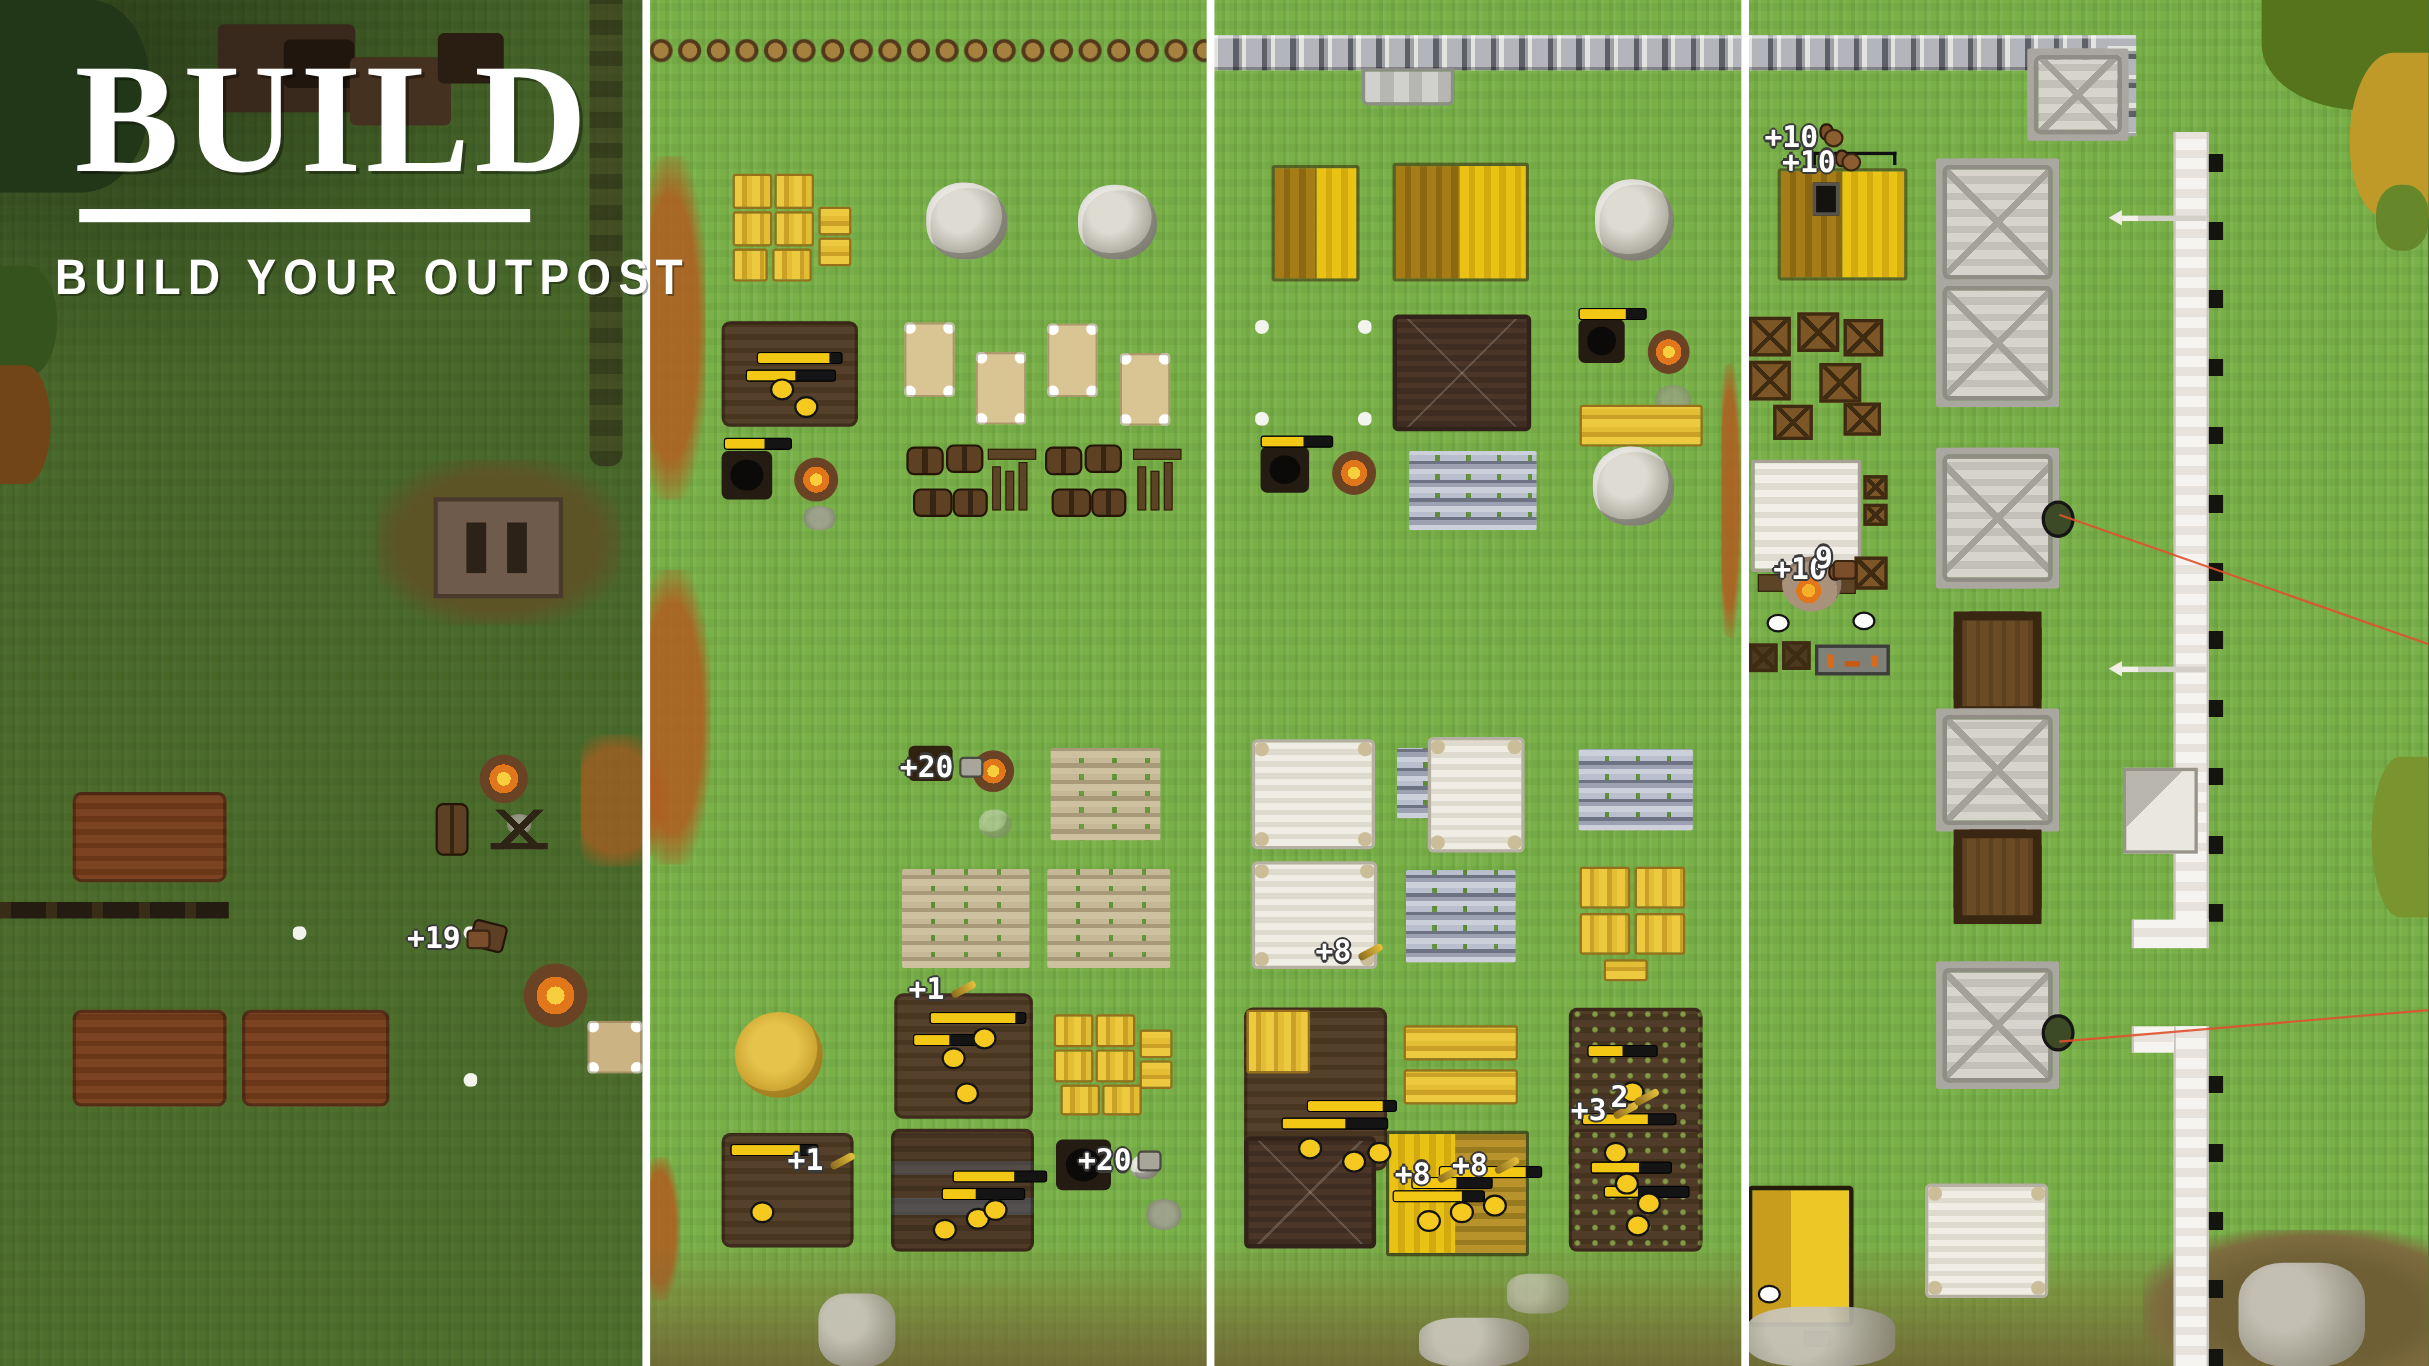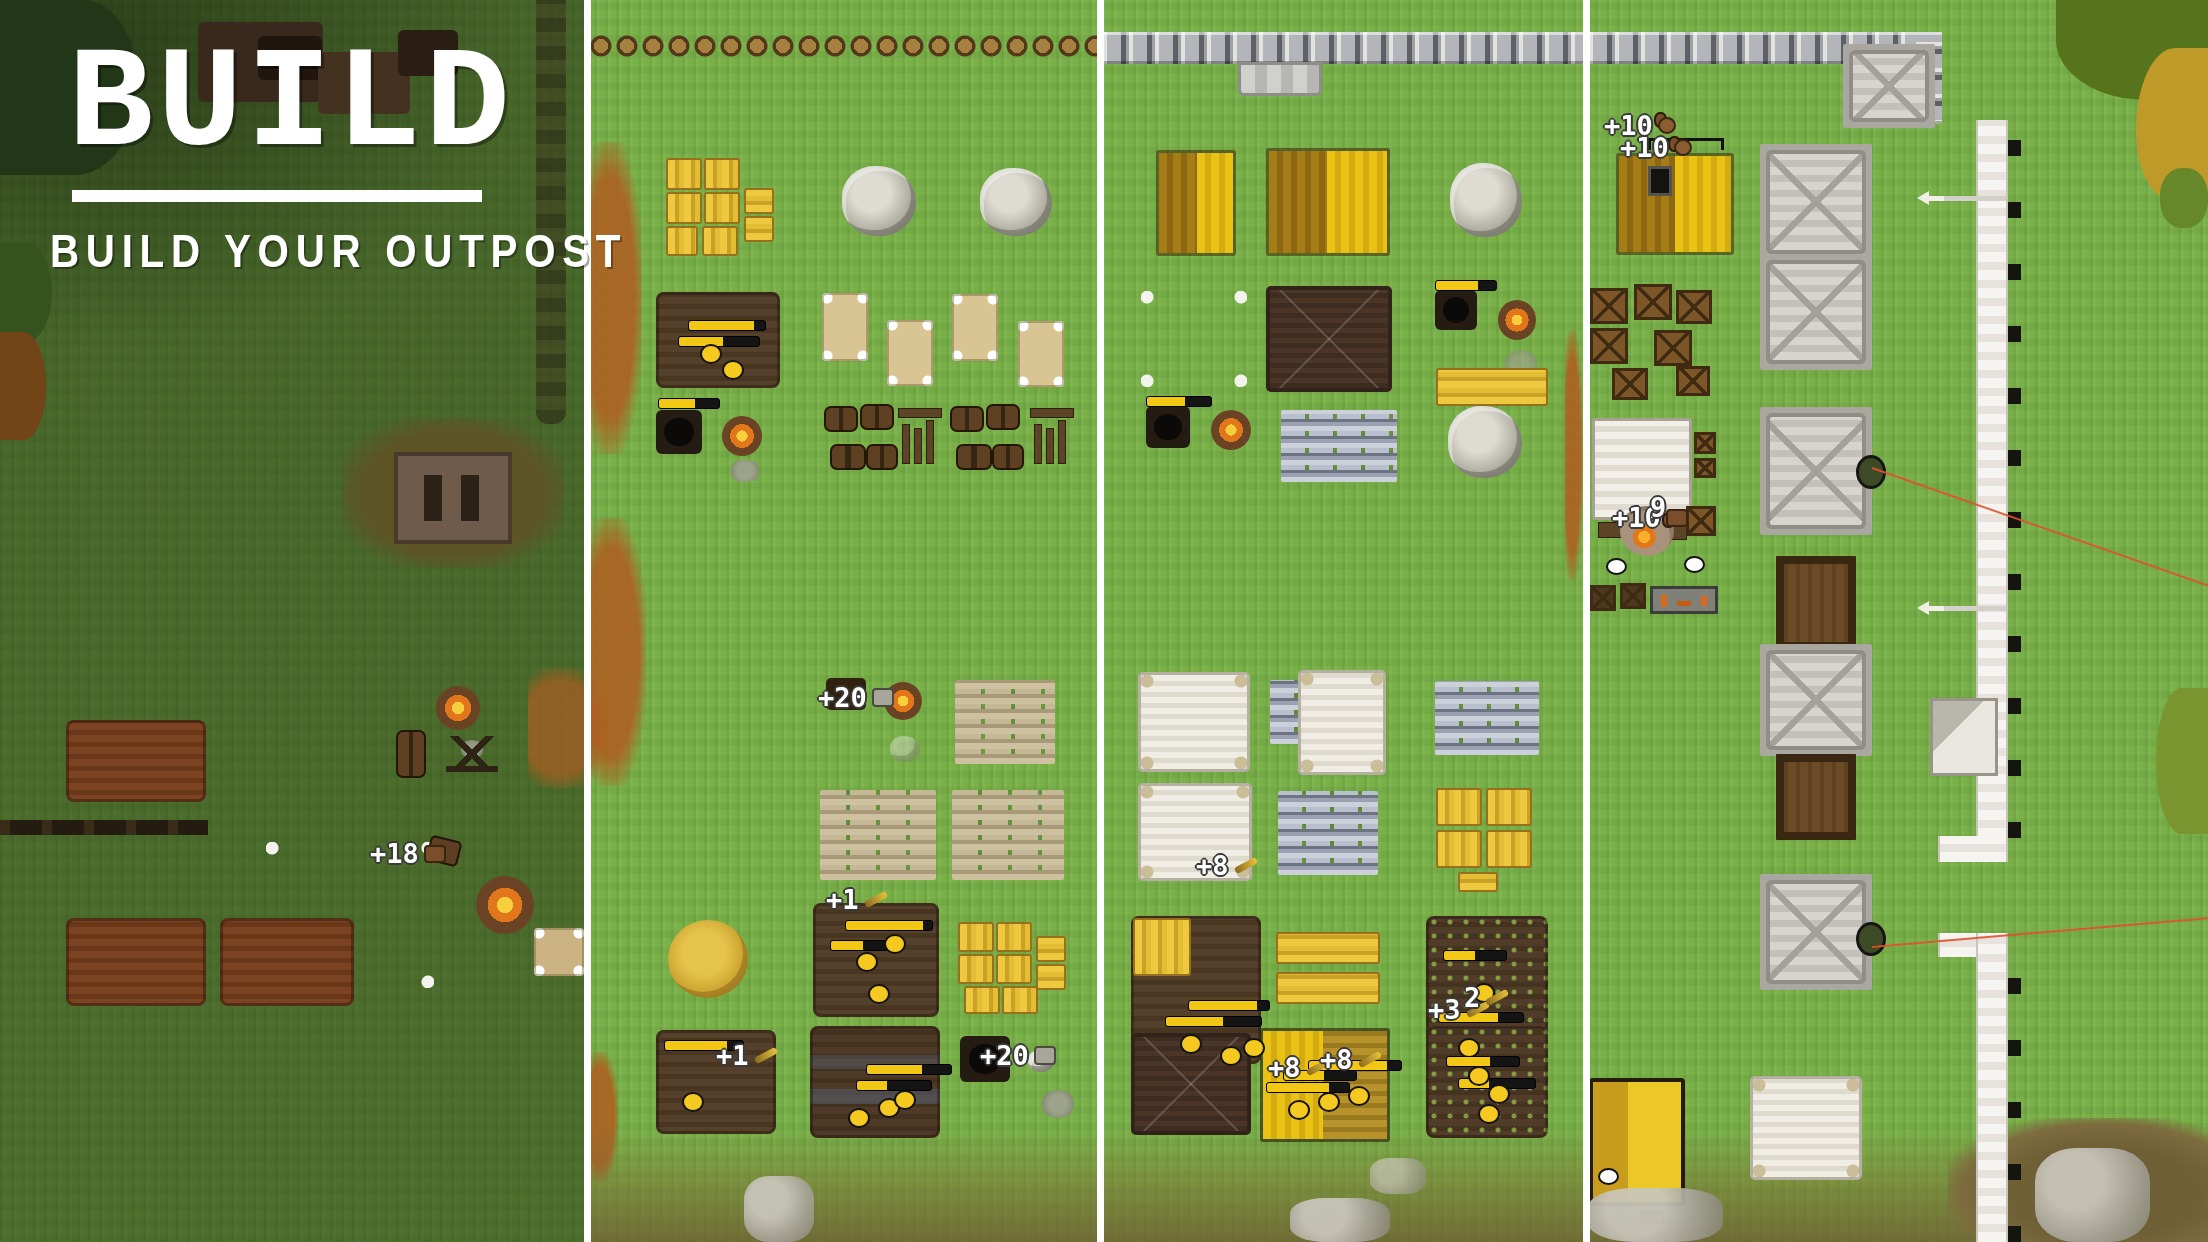--- a/index.html
+++ b/index.html
@@ -81,21 +81,21 @@
   .arrow::before{content:"";position:absolute;left:-11px;top:-5px;border-top:7px solid rgba(0,0,0,0);border-bottom:7px solid rgba(0,0,0,0);border-right:12px solid #efede6;}
   
   .plabel{display:flex;align-items:center;gap:5px;font:bold 27px "DejaVu Sans Mono",monospace;color:#fff;line-height:1;white-space:nowrap;z-index:40;
     text-shadow:2px 0 0 #3a3a3a,-2px 0 0 #3a3a3a,0 2px 0 #3a3a3a,0 -2px 0 #3a3a3a,1px 1px 0 #3a3a3a,-1px -1px 0 #3a3a3a,1px -1px 0 #3a3a3a,-1px 1px 0 #3a3a3a;}
   .ic{display:inline-block;}
   .ic-meat{width:18px;height:14px;background:#7a4e2a;border:2px solid #3a2412;border-radius:4px;}
   .ic-stone{width:18px;height:15px;background:#a8a69a;border:2px solid #4a4a42;border-radius:4px;}
   .ic-wheat{width:24px;height:7px;background:linear-gradient(90deg,#8a6a1e,#e8c23c);border-radius:4px;transform:rotate(-28deg);}
   .ic-food{width:14px;height:13px;background:#8a5e30;border:2px solid #3a2412;border-radius:50%;}
   
-  #title-head{font-family:Liberation Mono, monospace;font-weight:bold;font-size:142px;letter-spacing:4px;color:#fff;line-height:1;text-shadow:3px 3px 0 rgba(0,0,0,.35);}
+  #title-head{font-family:Liberation Serif, serif;font-weight:bold;font-size:142px;letter-spacing:4px;color:#fff;line-height:1;text-shadow:3px 3px 0 rgba(0,0,0,.35);}
   #title-rule{background:#fff;}
   #title-sub{font-family:"Liberation Sans",sans-serif;font-weight:bold;font-size:42px;letter-spacing:7px;color:#fff;transform:scale(.96,1.08);transform-origin:left top;text-shadow:2px 2px 0 rgba(0,0,0,.35);}
   .z1{z-index:1}.z2{z-index:2}.z3{z-index:3}.z5{z-index:50}.z6{z-index:60}
 </style>
 </head>
 <body>
 
 <div id="stage">
 
   <div class="abs p1shade" style="left:0;top:0;width:590px;height:1242px"></div>
@@ -118,21 +118,21 @@
   <div class="abs gravel z2" style="left:459px;top:740px;width:26px;height:18px"></div>
   <div class="abs barrel z2" style="left:396px;top:730px;width:30px;height:48px"></div>
   <div class="abs sawhorse z2" style="left:446px;top:736px;width:52px;height:36px"></div>
   <div class="abs gtent corners z2" style="left:266px;top:842px;width:168px;height:146px"></div>
   <div class="abs meatdrop z3" style="left:428px;top:838px;width:28px;height:22px"></div>
   <div class="abs fire z2" style="left:476px;top:876px;width:58px;height:58px"></div>
   <div class="abs tarp z2" style="left:534px;top:928px;width:50px;height:48px;background-color:#cbb384"></div>
   <div class="abs plot z2" style="left:66px;top:918px;width:140px;height:88px;background:repeating-linear-gradient(0deg,#7c4322 0 7px,#6a3719 7px 12px)"></div>
   <div class="abs plot z2" style="left:220px;top:918px;width:134px;height:88px;background:repeating-linear-gradient(0deg,#7c4322 0 7px,#6a3719 7px 12px)"></div>
   <div class="abs plabel" style="left:370px;top:840px">
-      <span>+18</span>
+      <span>+19</span>
       <i class="ic ic-meat"></i>
     </div>
 
   <div class="abs log-wall z2" style="left:588px;top:30px;width:509px;height:34px"></div>
   <div class="abs dirt z1" style="left:588px;top:142px;width:54px;height:312px;border-radius:0 16px 16px 0"></div>
   <div class="abs dirt z1" style="left:588px;top:518px;width:58px;height:268px;border-radius:0 16px 16px 0"></div>
   <div class="abs dirt z1" style="left:588px;top:1052px;width:30px;height:130px;border-radius:0 12px 12px 0"></div>
 
   <div class="abs hay z2" style="left:666px;top:158px;width:36px;height:32px"></div>
   <div class="abs hay z2" style="left:704px;top:158px;width:36px;height:32px"></div>

